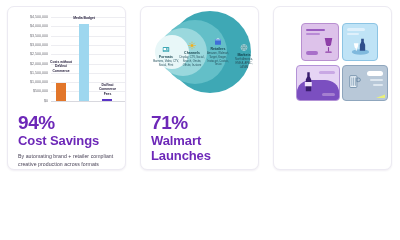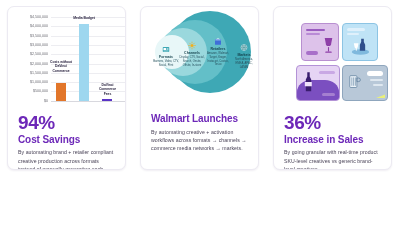--- a/index.html
+++ b/index.html
@@ -26,21 +26,21 @@
     overflow:hidden;
   }
   .viz{position:absolute;left:0;right:0;top:0;height:108px;}
   .copy{position:absolute;left:10px;right:8px;top:106px;}
 
   .stat{
     font-size:19px;font-weight:bold;color:#6d28b8;
     letter-spacing:-.4px;line-height:1.05;margin:0 0 1px 0;
   }
   .headline{
-    font-size:10px;font-weight:bold;color:#6d28b8;
+    font-size:13px;font-weight:bold;color:#6d28b8;
     letter-spacing:-.1px;line-height:1.15;margin:0 0 3px 0;
   }
   .body{
     font-size:5.2px;color:#4a4458;line-height:1.55;margin:0;
     letter-spacing:.05px;
   }
 
   
   .chart{position:absolute;left:3px;top:8px;width:127px;height:96px;}
   .plot{position:absolute;left:40px;top:2px;right:6px;bottom:10px;}
@@ -188,20 +188,21 @@
               <path d="M2.3 6.4h11.4M2.3 9.6h11.4M8 2a9 9 0 0 1 0 12M8 2a9 9 0 0 0 0 12" stroke="#d9f2f4" stroke-width=".8" fill="none"></path>
             </svg>
             <div class="ring-title">Markets</div>
             <div class="ring-sub">North America, EMEA, APAC, LATAM</div>
           </div>
 
         </div>
       </div>
 
       <div class="copy">
+        <div class="stat">71%</div>
         <div class="headline">Walmart Launches</div>
         <p class="body">By automating creative + activation workflows across formats → channels → commerce media networks → markets.</p>
       </div>
 
     </div>
   </div>
 
   <div class="panel">
     <div class="card">
 
@@ -252,22 +253,17 @@
                   <path d="M6.5 8v14M9.5 8v14M12.5 8v14"></path>
                 </g>
             </svg>
             <div style="position:absolute;right:2px;bottom:2px;width:9px;height:6px;background:#e9f07a;
                         clip-path:polygon(0 100%,100% 40%,100% 100%);"></div>
           </div>
 
         </div>
       </div>
 
-      <div class="copy">
-        <div class="stat">36%</div>
-        <div class="headline">Increase in Sales</div>
-        <p class="body">By going granular with real-time product SKU-level creatives vs generic brand-level creatives.</p>
-      </div>
 
     </div>
   </div>
 
 </div>
 
 </body></html>

